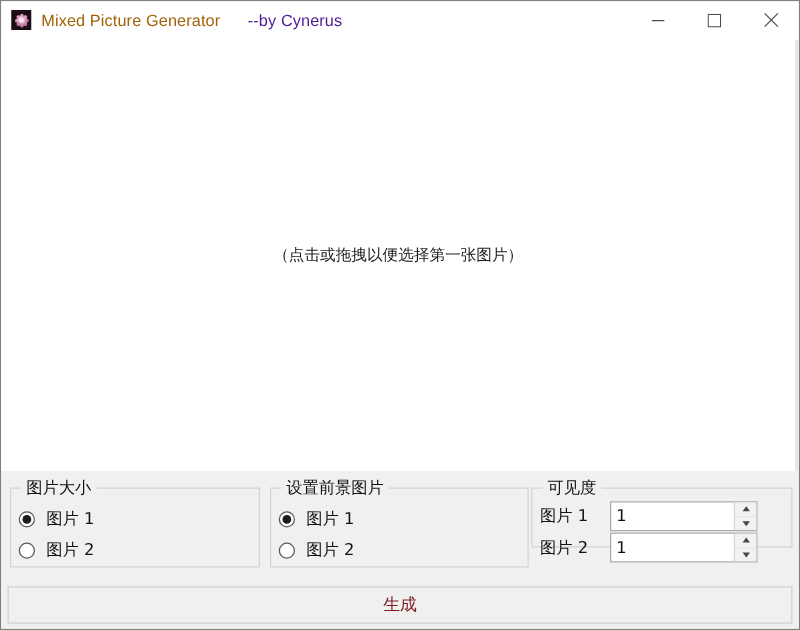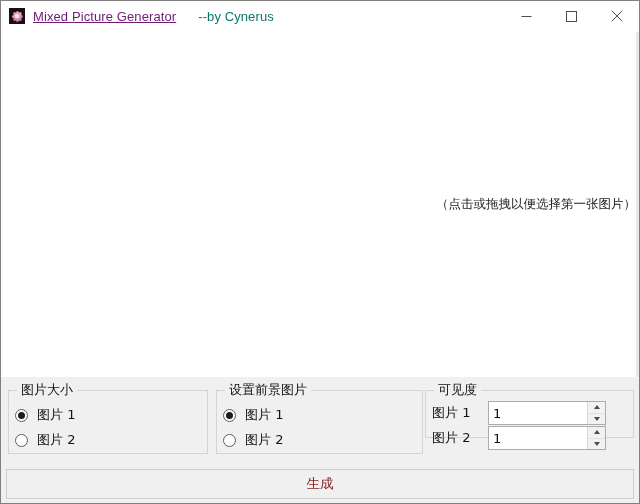--- a/index.html
+++ b/index.html
@@ -65,28 +65,27 @@
     position: absolute;
     left: 50%; top: 50%;
     width: 4px; height: 4px;
     margin-left: -2px; margin-top: -2px;
     background: #ffe3f0;
     border-radius: 50%;
   }
 
   #title-text {
     font-size: 13px;
-    color: #701a75;
+    color: #a16207;
     white-space: nowrap;
     letter-spacing: 0.1px;
-    text-decoration: underline;
   }
   #title-sub {
     font-size: 13px;
-    color: #0f766e;
+    color: #4c1d95;
     white-space: nowrap;
     margin-left: 22px;
     letter-spacing: 0.1px;
     text-align: center;
   }
 
   #window-controls {
     position: absolute;
     right: 0;
     top: 0;
@@ -109,21 +108,21 @@
     height: 345px;
     display: flex;
     background: #ffffff;
     position: relative;
   }
   .drop-panel {
     flex: 1 1 0;
     background: #ffffff;
     display: flex;
     align-items: center;
-    justify-content: flex-end;
+    justify-content: center;
     position: relative;
   }
   .drop-panel .hint {
     font-size: 12.5px;
     color: #1b1b1b;
     white-space: nowrap;
     font-family: "DejaVu Sans", "Liberation Sans", sans-serif;
   }
   #panel-divider {
     flex: 0 0 3px;

